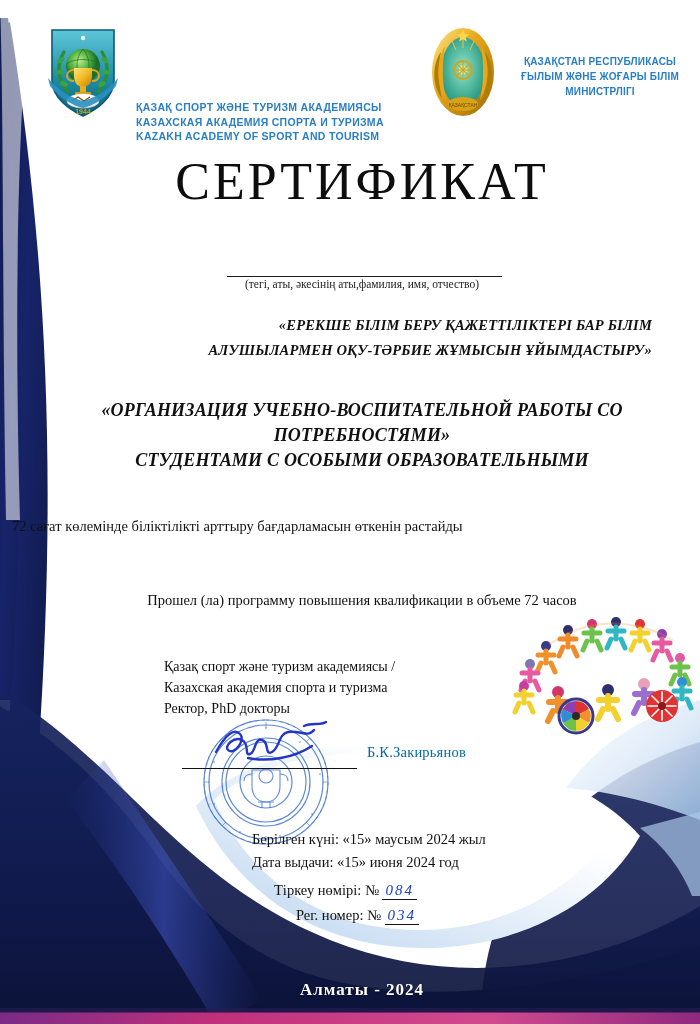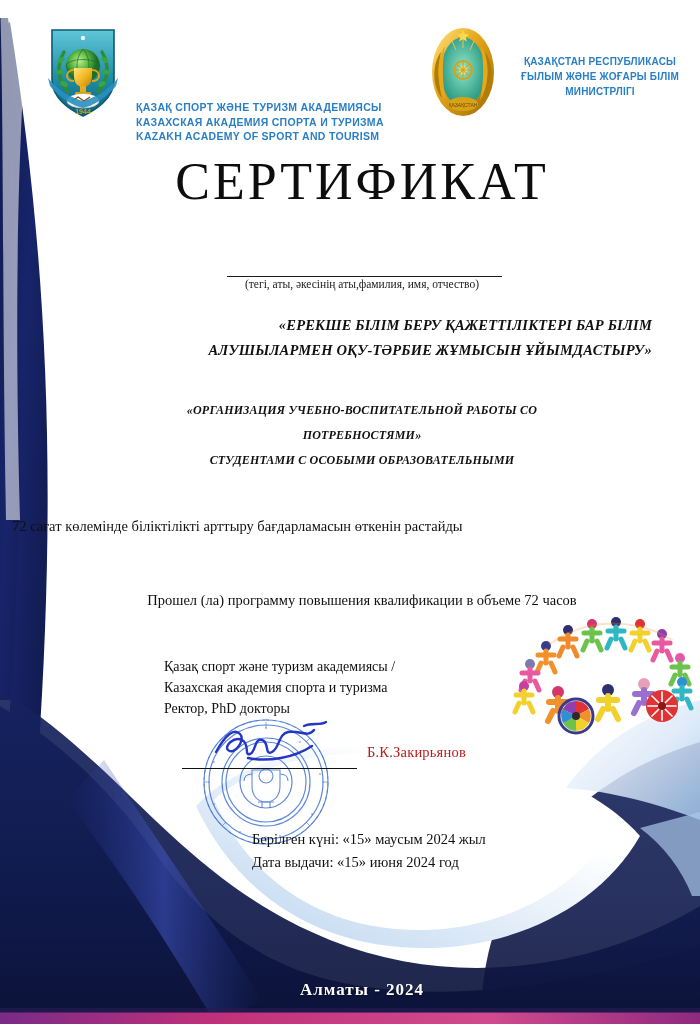--- a/index.html
+++ b/index.html
@@ -52,21 +52,21 @@
     font-size:11.5px;color:#1c1c1c;
   }
 
   .program-kz{
     position:absolute;top:313px;left:60px;width:580px;text-align:right;
     font-size:14.5px;font-weight:bold;font-style:italic;line-height:25px;
     letter-spacing:.2px;color:#111;
   }
   .program-ru{
     position:absolute;top:398px;left:60px;width:580px;text-align:center;
-    font-size:12px;font-weight:bold;font-style:italic;line-height:25px;
+    font-size:18px;font-weight:bold;font-style:italic;line-height:25px;
     letter-spacing:.2px;color:#111;
   }
 
   .dates{
     position:absolute;top:482px;left:0;width:700px;text-align:center;
     font-size:15px;color:#111;letter-spacing:.4px;
   }
   .hours-kz{
     position:absolute;top:518px;left:0;width:700px;text-align:left;
     font-size:14.5px;color:#111;
@@ -76,21 +76,21 @@
     font-size:14.5px;color:#111;margin-top:44px;
   }
 
   
   .illustration{position:absolute;left:492px;top:612px;width:196px;height:140px;}
 
   
   .sig-block{position:absolute;left:152px;top:656px;width:330px;
     font-size:14px;line-height:21px;color:#111;}
   .sig-line{position:absolute;left:170px;top:768px;width:175px;height:1.4px;background:#111;}
-  .rector-name{position:absolute;left:355px;top:744px;font-size:14.5px;color:#b91c1c;letter-spacing:.2px;}
+  .rector-name{position:absolute;left:355px;top:744px;font-size:14.5px;color:#0369a1;letter-spacing:.2px;}
   .stamp{position:absolute;left:178px;top:708px;width:152px;height:150px;}
   .signature-mark{position:absolute;left:196px;top:716px;width:130px;height:62px;}
 
   
   .issue{position:absolute;left:240px;top:828px;width:380px;
     font-size:14.5px;line-height:23px;color:#111;text-align:left;}
   .issue .row{white-space:nowrap;}
   .reg{position:absolute;left:240px;top:878px;width:380px;
     font-size:14.5px;line-height:25px;color:#111;text-align:left;}
   .hand{
@@ -470,17 +470,27 @@
       <div class="row">
         <span>Берілген күні:</span>
         <span>«15» маусым 2024  жыл</span>
       </div>
       <div class="row">
         <span>Дата выдачи:</span>
         <span>«15» июня  2024  год</span>
       </div>
     </div>
 
+    <div class="reg">
+      <div class="row reg-1">
+        <span>Тіркеу нөмірі:  №</span>
+        <span class="hand">084</span>
+      </div>
+      <div class="row reg-2">
+        <span>Рег. номер:  №</span>
+        <span class="hand">034</span>
+      </div>
+    </div>
 
     <div class="footer">Алматы  -  2024</div>
 
   </div>
 </div>
 
 </body></html>

